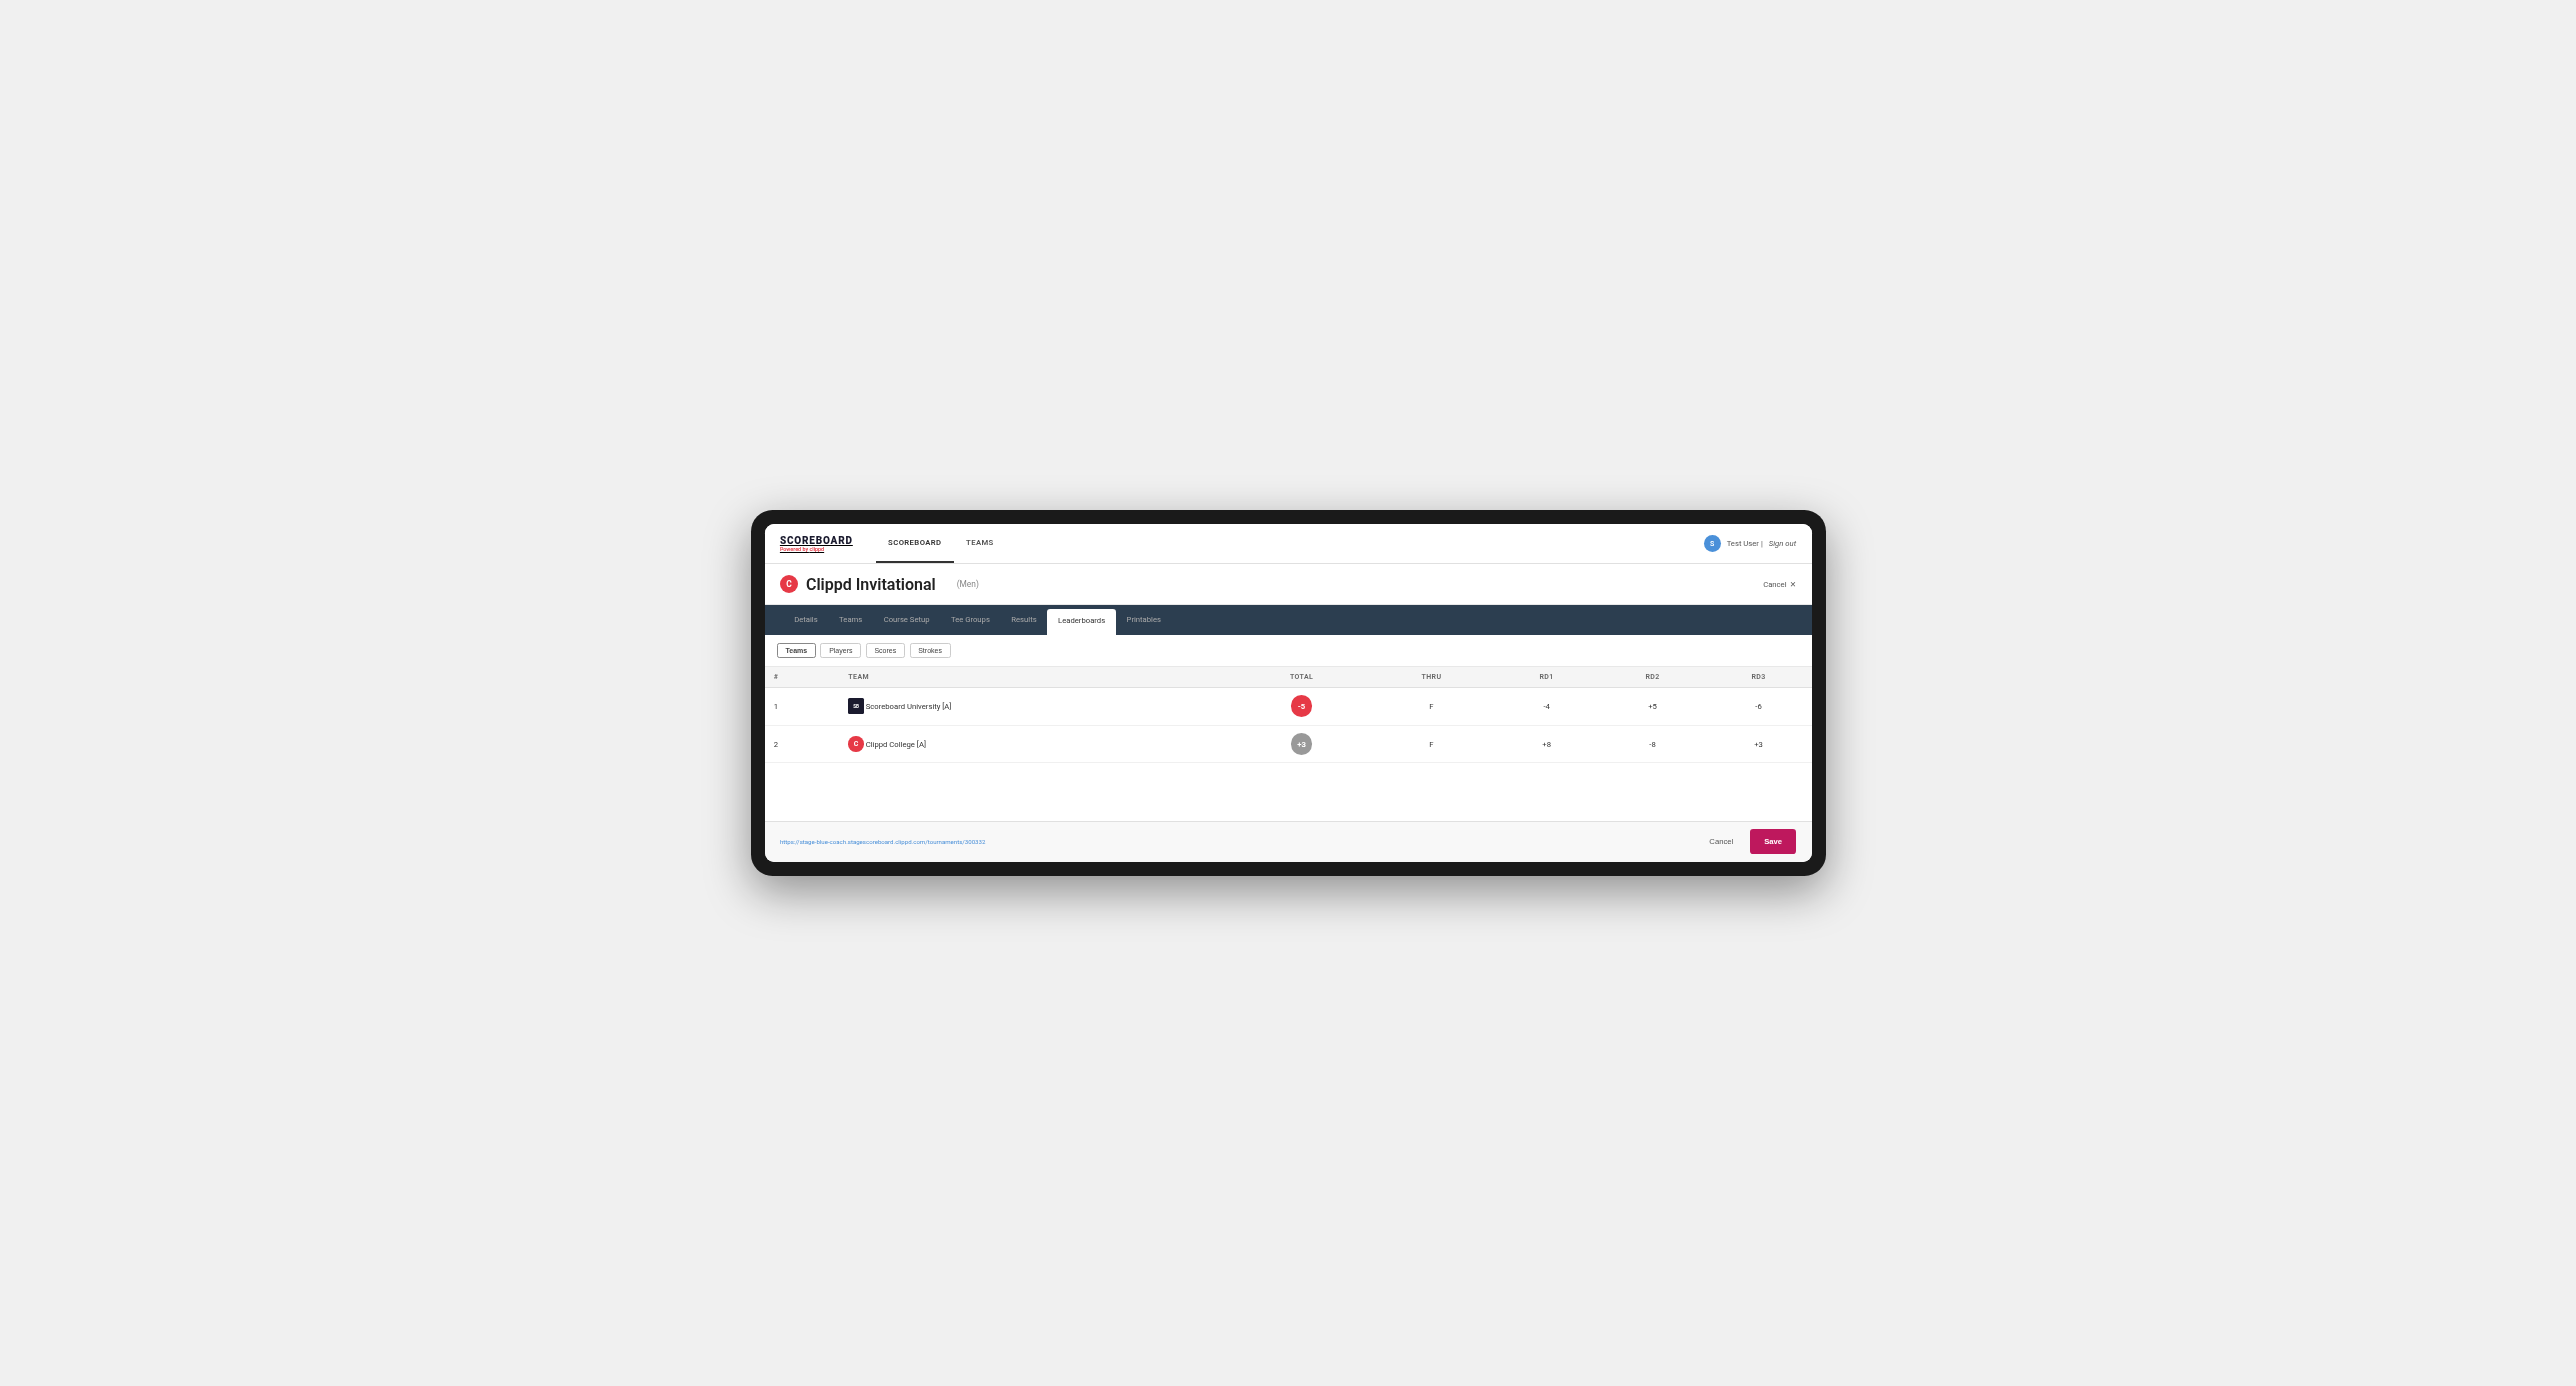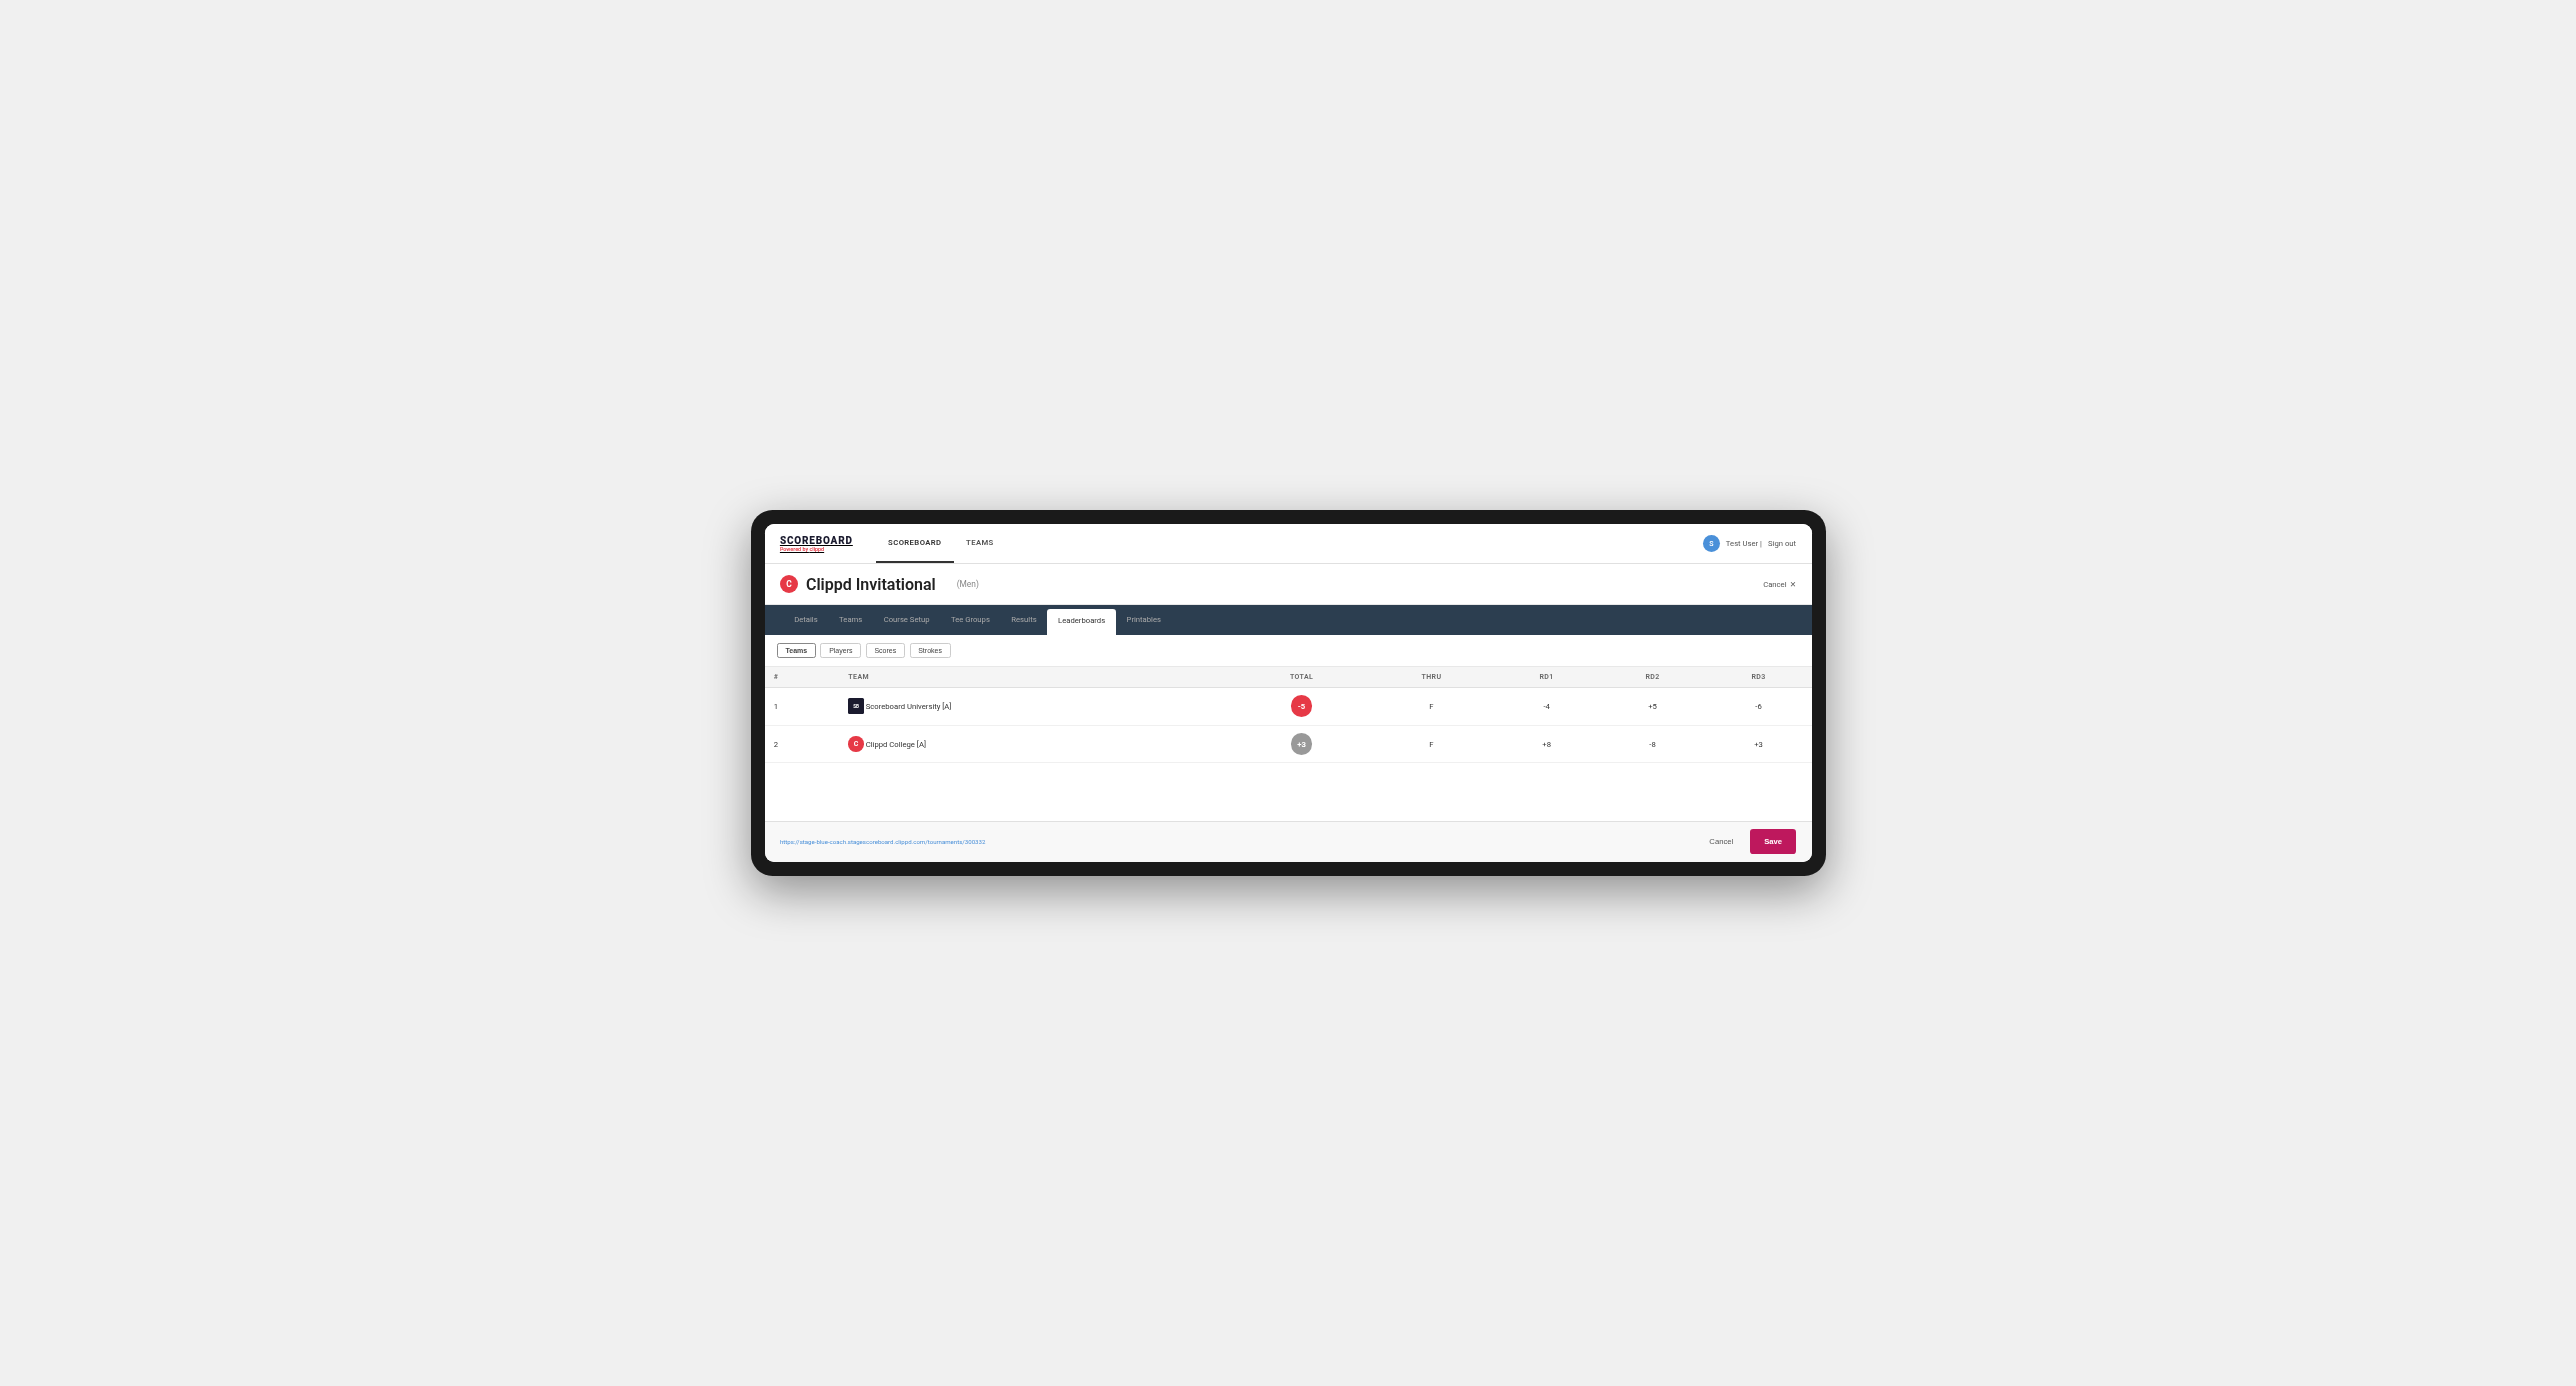--- a/index.html
+++ b/index.html
@@ -122,20 +122,21 @@
       display: flex;
       align-items: center;
       justify-content: center;
       font-weight: 600;
     }
 
     .sign-out-link {
       color: #555;
       cursor: pointer;
       font-size: 7.7px;
+      font-style: italic;
     }
 
     
     .tournament-header {
       background: #fff;
       padding: 10.7px 15.4px;
       display: flex;
       align-items: center;
       border-bottom: 0.8px solid #e8e8e8;
     }

